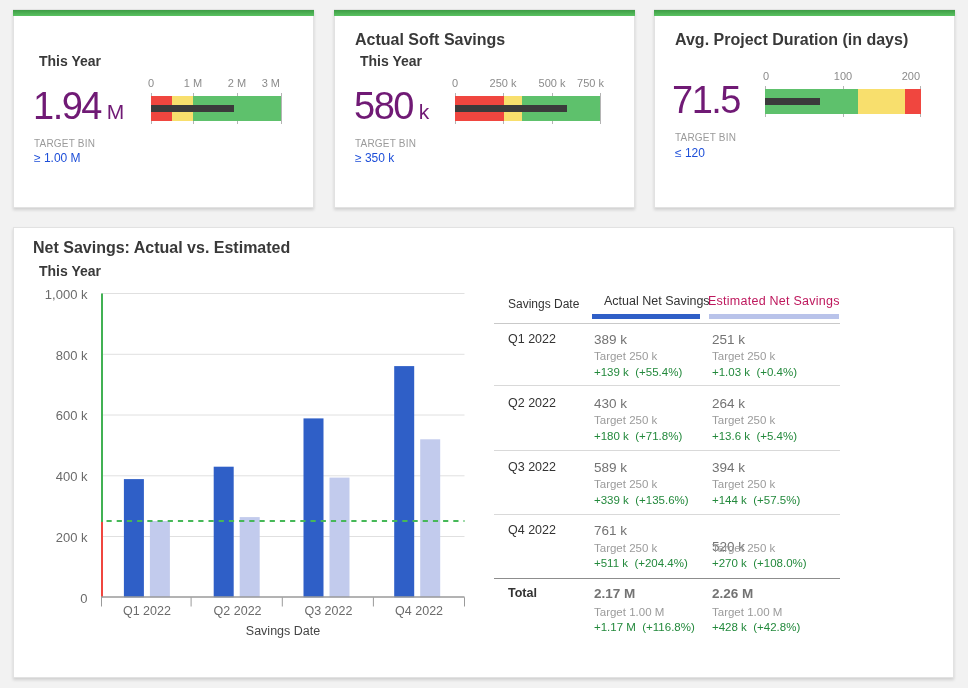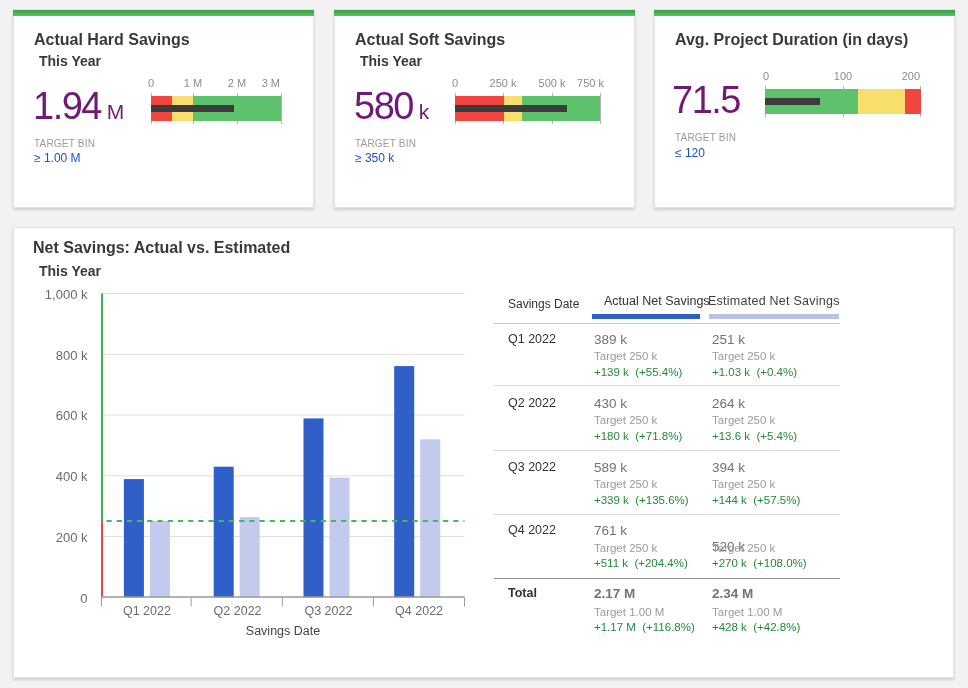--- a/index.html
+++ b/index.html
@@ -21,21 +21,20 @@
   .rval { position:absolute; font-size:13.5px; color:#737373; white-space:nowrap; }
   .rtgt { position:absolute; font-size:11.5px; color:#9b9b9b; white-space:nowrap; }
   .rdel { position:absolute; font-size:11.5px; color:#23893c; white-space:nowrap; }
   .rsep { position:absolute; left:480px; width:346px; height:1px; background:#d9d9d9; }
 </style>
 </head>
 <body>
 
 <div class="card" style="left:13px; top:9px; width:301px; height:199px;">
   <div class="strip"></div>
-  <div class="ktitle" style="left:20px; top:21px;">Actual Hard Savings</div>
   <div class="ksub" style="left:25px; top:43px;">This Year</div>
   <div class="bignum" style="left:19px; top:77px;">1.94<span class="suf"> M</span></div>
 
   <div class="blab" style="left:132px; top:68px; width:10px; text-align:center;">0</div>
   <div class="blab" style="left:164px; top:68px; width:30px; text-align:center;">1 M</div>
   <div class="blab" style="left:208px; top:68px; width:30px; text-align:center;">2 M</div>
   <div class="blab" style="right:33px; top:68px;">3 M</div>
   <div class="tick" style="left:137px; top:83px; height:31px;"></div>
   <div class="tick" style="left:179px; top:83px; height:31px;"></div>
   <div class="tick" style="left:223px; top:83px; height:31px;"></div>
@@ -138,21 +137,21 @@
       <text x="132.9" y="387" text-anchor="middle" font-size="12.5">Q1 2022</text>
       <text x="223.6" y="387" text-anchor="middle" font-size="12.5">Q2 2022</text>
       <text x="314.4" y="387" text-anchor="middle" font-size="12.5">Q3 2022</text>
       <text x="405.1" y="387" text-anchor="middle" font-size="12.5">Q4 2022</text>
       <text x="269" y="406.5" text-anchor="middle" font-size="12.5" fill="#454545">Savings Date</text>
     </g>
   </svg>
 
   <div class="abs" style="left:494px; top:69px; font-size:12px; color:#333;">Savings Date</div>
   <div class="abs" style="left:578px; top:66px; font-size:12.5px; color:#333;margin-left:12px;">Actual Net Savings</div>
-  <div class="abs" style="left:694px; top:66px; font-size:12.5px; color:#404040; letter-spacing:0.25px;">Estimated Net Savings</div>
+  <div class="abs" style="left:694px; top:66px; font-size:12.5px; color:#be185d; letter-spacing:0.25px;">Estimated Net Savings</div>
   <div class="abs" style="left:578px; top:86px; width:108px; height:5px; background:#2f5fc7;"></div>
   <div class="abs" style="left:695px; top:86px; width:130px; height:5px; background:#b9c3ea;"></div>
   <div class="abs" style="left:480px; top:95px; width:346px; height:1px; background:#c9c9c9;"></div>
 
   <div class="rlab" style="top:104px;">Q1 2022</div>
   <div class="rval" style="left:580px; top:104px;">389 k</div>
   <div class="rval" style="left:698px; top:104px;">251 k</div>
   <div class="rtgt" style="left:580px; top:122px;">Target 250 k</div>
   <div class="rtgt" style="left:698px; top:122px;">Target 250 k</div>
   <div class="rdel" style="left:580px; top:138px;">+139 k&nbsp;&nbsp;(+55.4%)</div>
@@ -181,18 +180,18 @@
   <div class="rval" style="left:580px; top:295px;">761 k</div>
   <div class="rval" style="left:698px; top:295px;margin-top:16px;">520 k</div>
   <div class="rtgt" style="left:580px; top:314px;">Target 250 k</div>
   <div class="rtgt" style="left:698px; top:314px;">Target 250 k</div>
   <div class="rdel" style="left:580px; top:329px;">+511 k&nbsp;&nbsp;(+204.4%)</div>
   <div class="rdel" style="left:698px; top:329px;">+270 k&nbsp;&nbsp;(+108.0%)</div>
   <div class="rsep" style="top:350px; background:#8d8d8d;"></div>
 
   <div class="rlab" style="top:358px; font-weight:bold;">Total</div>
   <div class="rval" style="left:580px; top:358px; font-weight:bold;">2.17 M</div>
-  <div class="rval" style="left:698px; top:358px; font-weight:bold;">2.34 M</div>
+  <div class="rval" style="left:698px; top:358px; font-weight:bold;">2.26 M</div>
   <div class="rtgt" style="left:580px; top:378px;">Target 1.00 M</div>
   <div class="rtgt" style="left:698px; top:378px;">Target 1.00 M</div>
   <div class="rdel" style="left:580px; top:393px;">+1.17 M&nbsp;&nbsp;(+116.8%)</div>
   <div class="rdel" style="left:698px; top:393px;">+428 k&nbsp;&nbsp;(+42.8%)</div>
 </div>
 
 </body></html>

